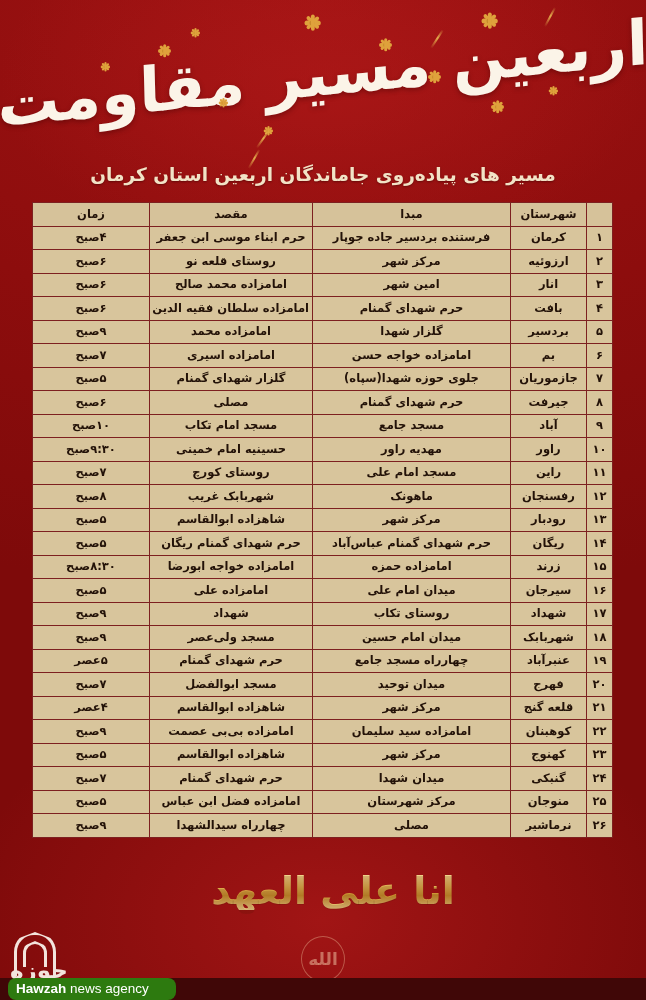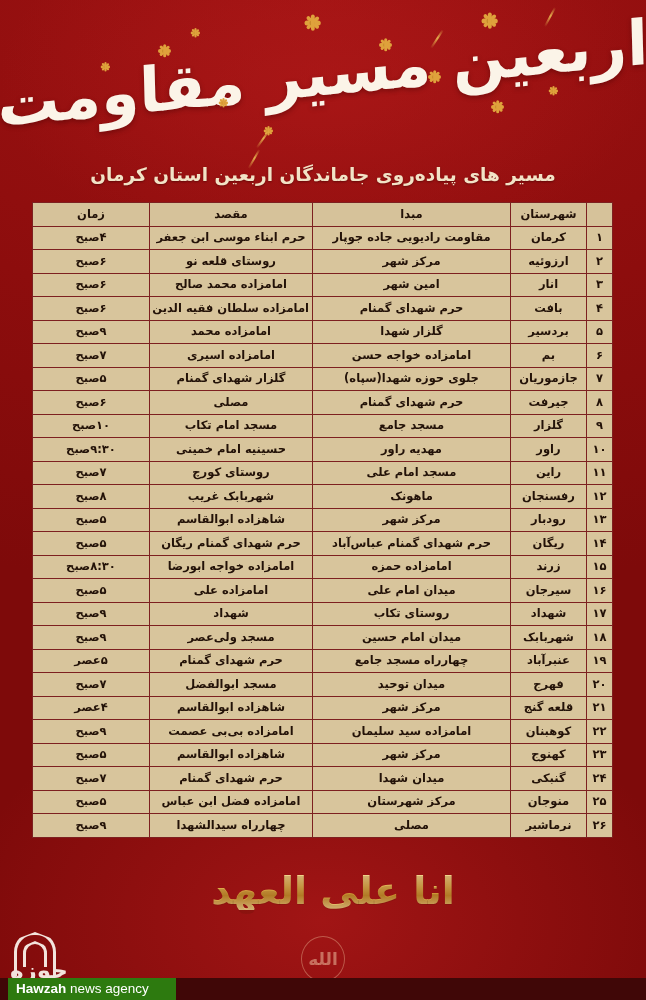--- a/index.html
+++ b/index.html
@@ -276,20 +276,21 @@
     left: 0;
     bottom: 0;
     width: 168px;
     height: 22px;
     background: #2d7a0f;
     display: flex;
     align-items: center;
     padding-right: 0;
     padding-left: 8px;
     direction: ltr;
+    border-radius: 8px;
   }
   .hawzah-bar .en {
     font-family: "Liberation Sans", sans-serif;
     font-size: 13.5px;
     color: #ffffff;
     line-height: 1;
     white-space: nowrap;
   }
   .hawzah-bar .en b { font-weight: 700; }
   .hawzah-bar .en span { font-weight: 400; }
@@ -386,21 +387,21 @@
           <th>شهرستان</th>
           <th>مبدا</th>
           <th>مقصد</th>
           <th>زمان</th>
         </tr>
       </thead>
       <tbody id="routes-body">
           <tr>
             <td class="num">۱</td>
             <td class="city">کرمان</td>
-            <td>مقاومت رادیویی جاده جوپار</td>
+            <td>فرستنده بردسیر جاده جوپار</td>
             <td>حرم ابناء موسی ابن جعفر</td>
             <td class="time">۴صبح</td>
           </tr>
           <tr>
             <td class="num">۲</td>
             <td class="city">ارزوئیه</td>
             <td>مرکز شهر</td>
             <td>روستای قلعه نو</td>
             <td class="time">۶صبح</td>
           </tr>
@@ -441,21 +442,21 @@
           </tr>
           <tr>
             <td class="num">۸</td>
             <td class="city">جیرفت</td>
             <td>حرم شهدای گمنام</td>
             <td>مصلی</td>
             <td class="time">۶صبح</td>
           </tr>
           <tr>
             <td class="num">۹</td>
-            <td class="city">گلزار</td>
+            <td class="city">آباد</td>
             <td>مسجد جامع</td>
             <td>مسجد امام تکاب</td>
             <td class="time">۱۰صبح</td>
           </tr>
           <tr>
             <td class="num">۱۰</td>
             <td class="city">راور</td>
             <td>مهدیه راور</td>
             <td>حسینیه امام خمینی</td>
             <td class="time">۹:۳۰صبح</td>

